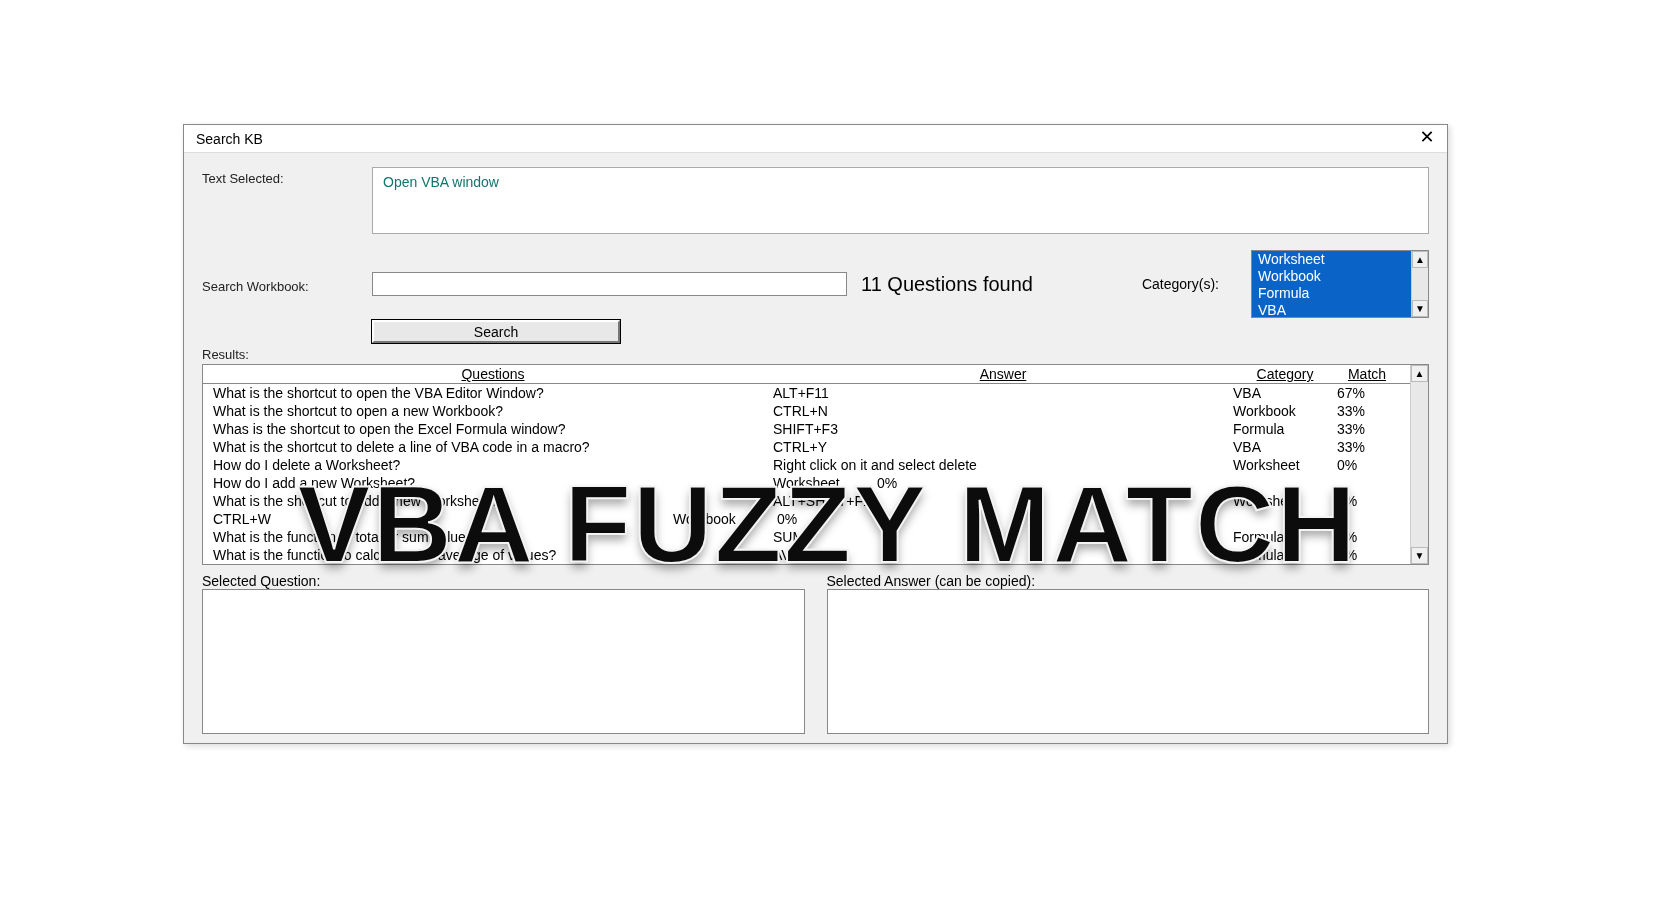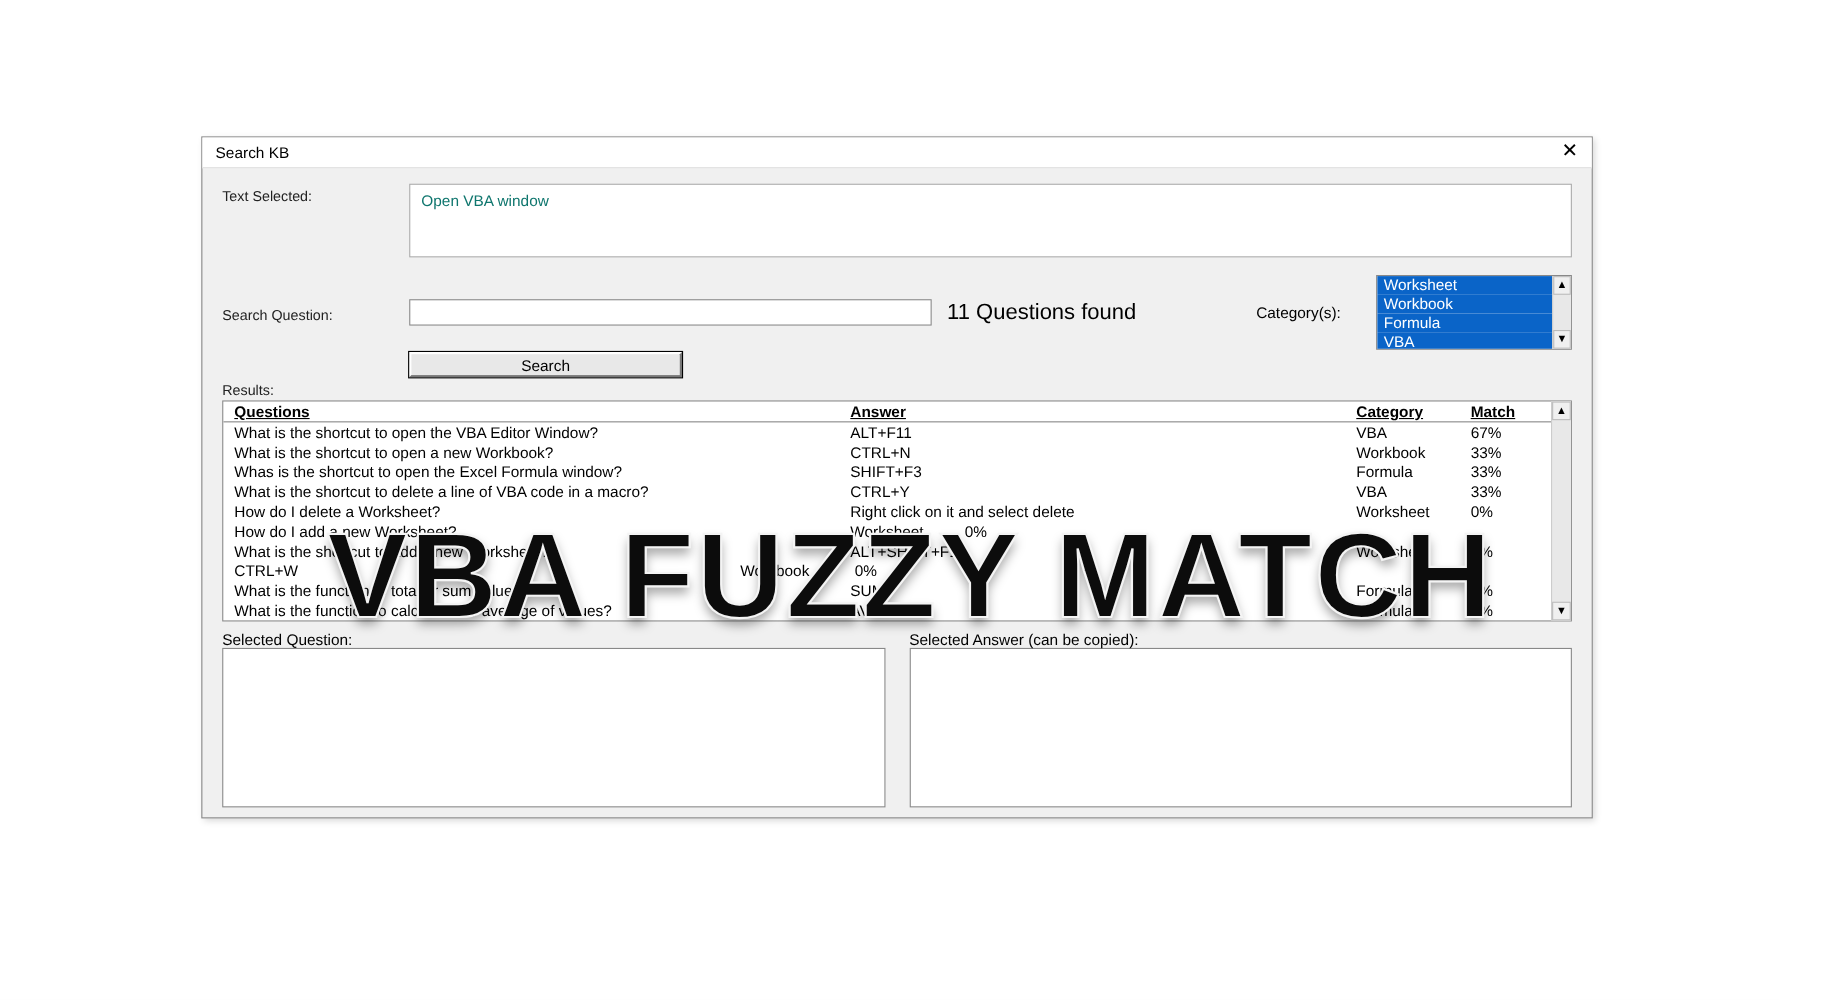--- a/index.html
+++ b/index.html
@@ -130,21 +130,21 @@
   .results-table {
     flex: 1;
     overflow: hidden;
   }
   .res-header, .res-row {
     display: flex;
     font-size: 14px;
     padding-left: 10px;
     line-height: 18px;
   }
-  .res-header { border-bottom: 1px solid #888; font-weight: 700; text-decoration: underline; }
+  .res-header { border-bottom: 1px solid #888; font-weight: 400; text-decoration: underline; text-align: center; }
   .col-q { width: 560px; }
   .col-a { width: 460px; }
   .col-c { width: 104px; }
   .col-m { width: 60px; }
   .res-scroll {
     width: 18px;
     background: #e8e8e8;
     border-left: 1px solid #ccc;
     display: flex;
     flex-direction: column;
@@ -189,21 +189,21 @@
     <span class="close-btn">✕</span>
   </div>
   <div class="content">
 
     <div class="row">
       <div class="label">Text Selected:</div>
       <div class="text-selected-box">Open VBA window</div>
     </div>
 
     <div class="search-row">
-      <div class="label">Search Question:</div>
+      <div class="label">Search Workbook:</div>
       <div class="search-input"></div>
       <div class="found-label">11 Questions found</div>
       <div class="cat-label">Category(s):</div>
       <div class="categories">
         <div class="cat-list">
           <div class="cat-item">Worksheet</div>
           <div class="cat-item">Workbook</div>
           <div class="cat-item">Formula</div>
           <div class="cat-item">VBA</div>
         </div>

